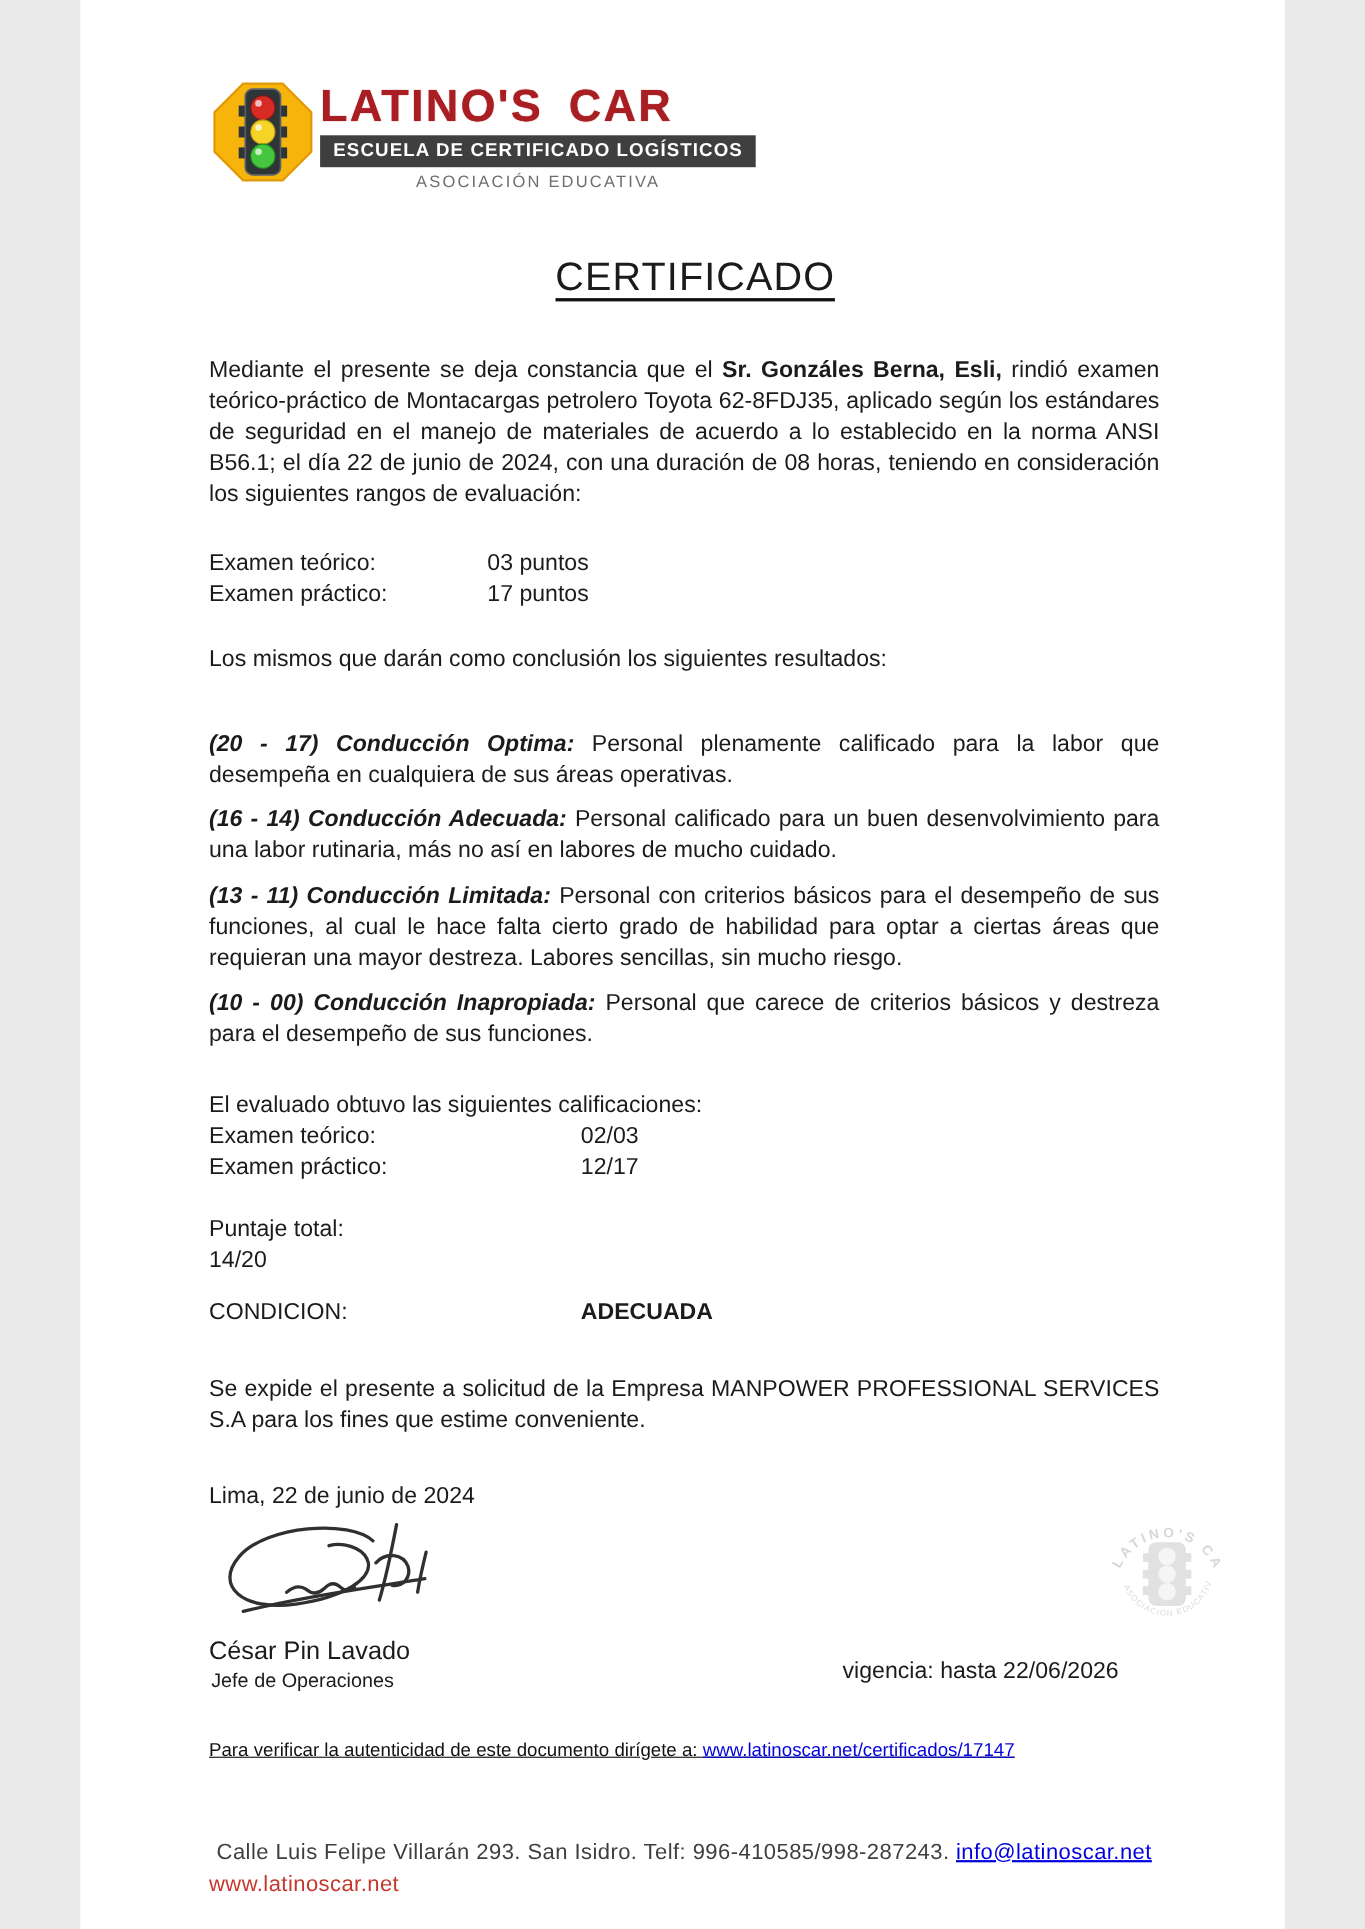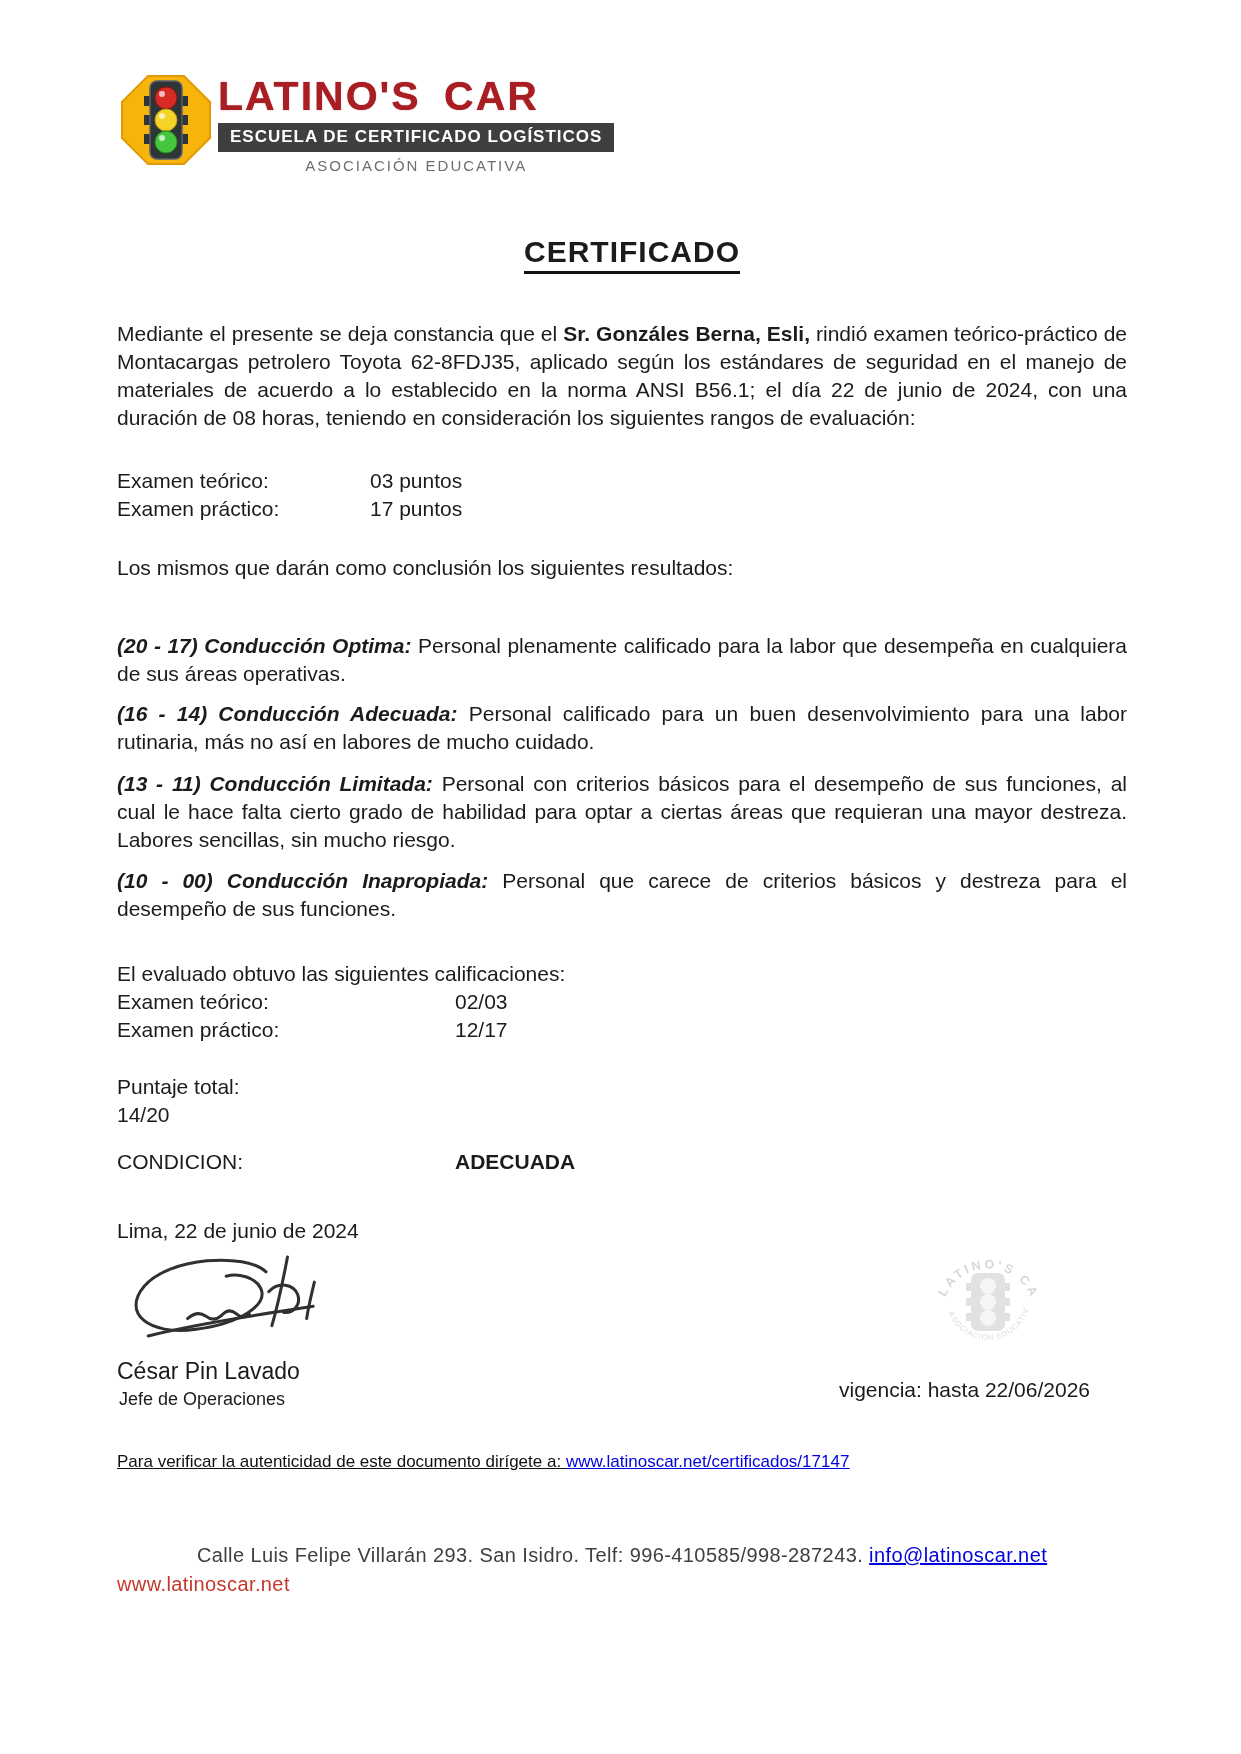--- a/index.html
+++ b/index.html
@@ -1,18 +1,18 @@
 <!DOCTYPE html>
 <html><head>
 <meta charset="utf-8">
 <style>
   html,body{margin:0;padding:0;background:#e9e9e9;}
   .page{
     position:relative;
-    width:1241px;height:1754px;
+    width:1095px;height:1754px;
     margin:0 auto;background:#ffffff;
     font-family:"Liberation Sans", sans-serif;
     color:#1b1b1b;
     box-sizing:border-box;
     padding:0 114px 0 117px;
     overflow:hidden;
   }
   
   .logo{display:flex;align-items:flex-start;margin:74px 0 0 3px;}
   .logo-icon{width:92px;height:92px;flex:0 0 auto;}
@@ -28,21 +28,21 @@
     padding:4px 12px 5px 12px;margin-top:6px;white-space:nowrap;
     width:fit-content;
   }
   .brand-sub{
     display:block;text-align:center;color:#6e6e6e;
     font-size:15px;letter-spacing:2px;margin-top:5px;white-space:nowrap;
   }
   
   .title-wrap{text-align:center;margin-top:60px;line-height:36px;}
   .title{
-    font-size:30px;font-weight:bold;letter-spacing:1px;
+    font-size:36px;font-weight:normal;letter-spacing:1px;
     border-bottom:3px solid #111;padding-bottom:1px;
     display:inline-block;
     margin-left:20px;
   }
   
   p{margin:0;}
   .body-text{font-size:21px;line-height:28px;text-align:justify;}
   .p-intro{margin-top:45px;}
   .score-block{margin-top:35px;font-size:21px;line-height:28px;}
   .row{display:flex;}
@@ -138,20 +138,21 @@
     <div class="row row2 total-row">
       <span class="lbl">Puntaje total:</span>
       <span>14/20</span>
     </div>
     <div class="row row2 cond-row">
       <span class="lbl">CONDICION:</span>
       <span class="bold">ADECUADA</span>
     </div>
   </div>
 
+  <p class="body-text issuance">Se expide el presente a solicitud de la Empresa MANPOWER PROFESSIONAL SERVICES S.A para los fines que estime conveniente.</p>
 
   <p class="date-line">Lima, 22 de junio de 2024</p>
 
   <div class="sig-section">
     <svg class="sig-svg" width="230" height="104" viewBox="0 0 230 104">
       <g fill="none" stroke="#1f1f1f" stroke-width="3" stroke-linecap="round" opacity=".92">
         <path d="M150,24 C130,4 54,6 28,34 C4,60 30,84 78,79 C120,75 152,58 144,40 C139,29 122,24 110,27"></path>
         <path d="M70,68 q10,-8 18,-2 q8,7 16,0 q8,-8 15,-1 q6,6 13,1"></path>
         <path d="M30,84 C85,72 150,66 196,60"></path>
         <path d="M172,10 C167,32 162,54 154,78"></path>

